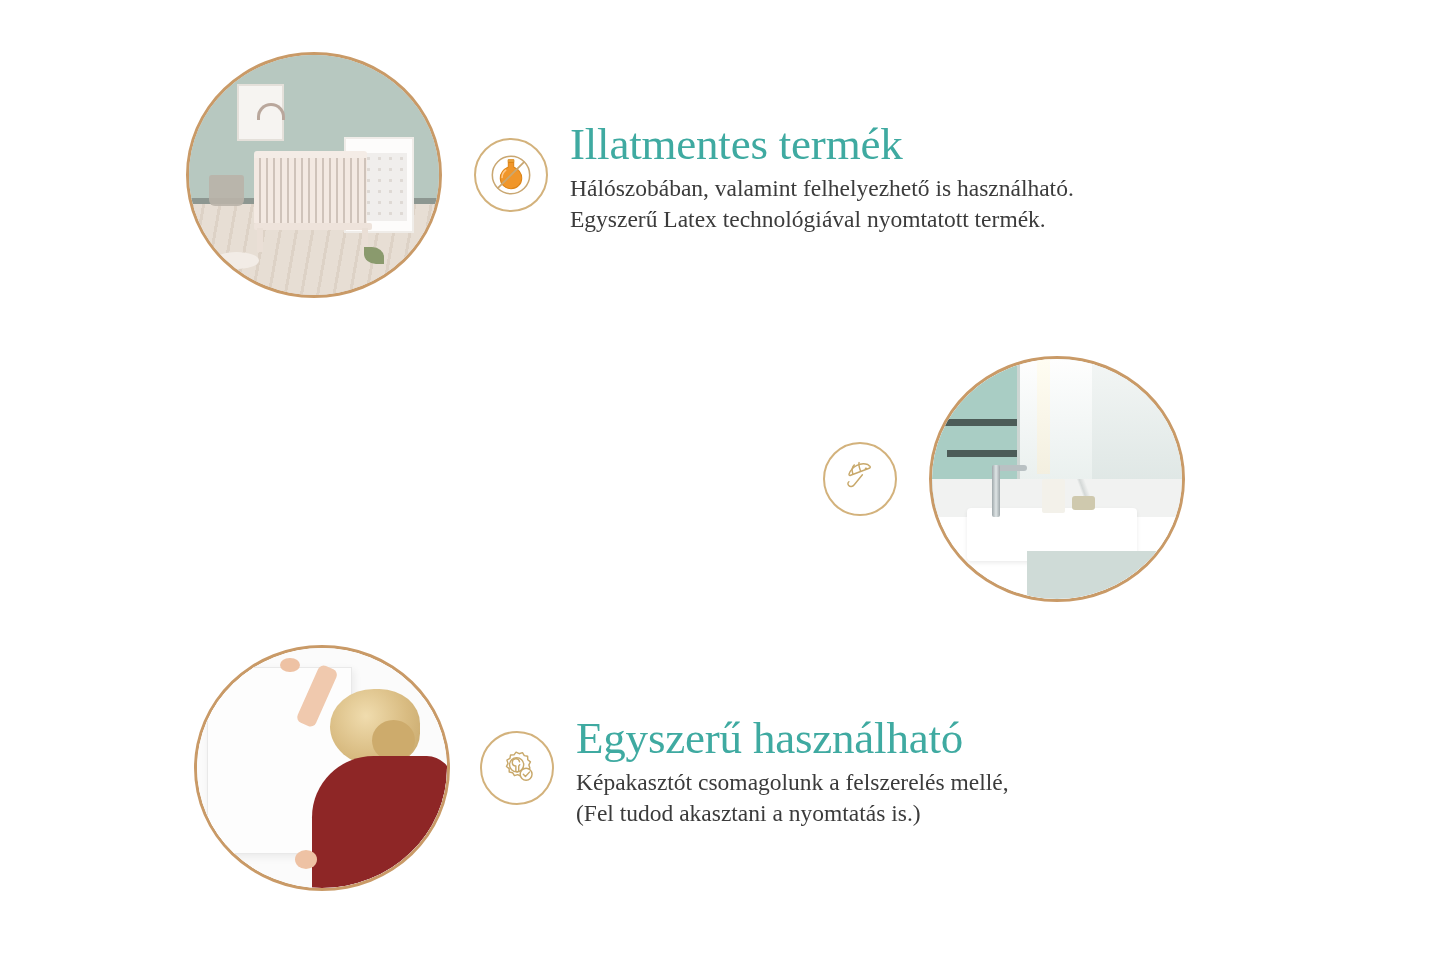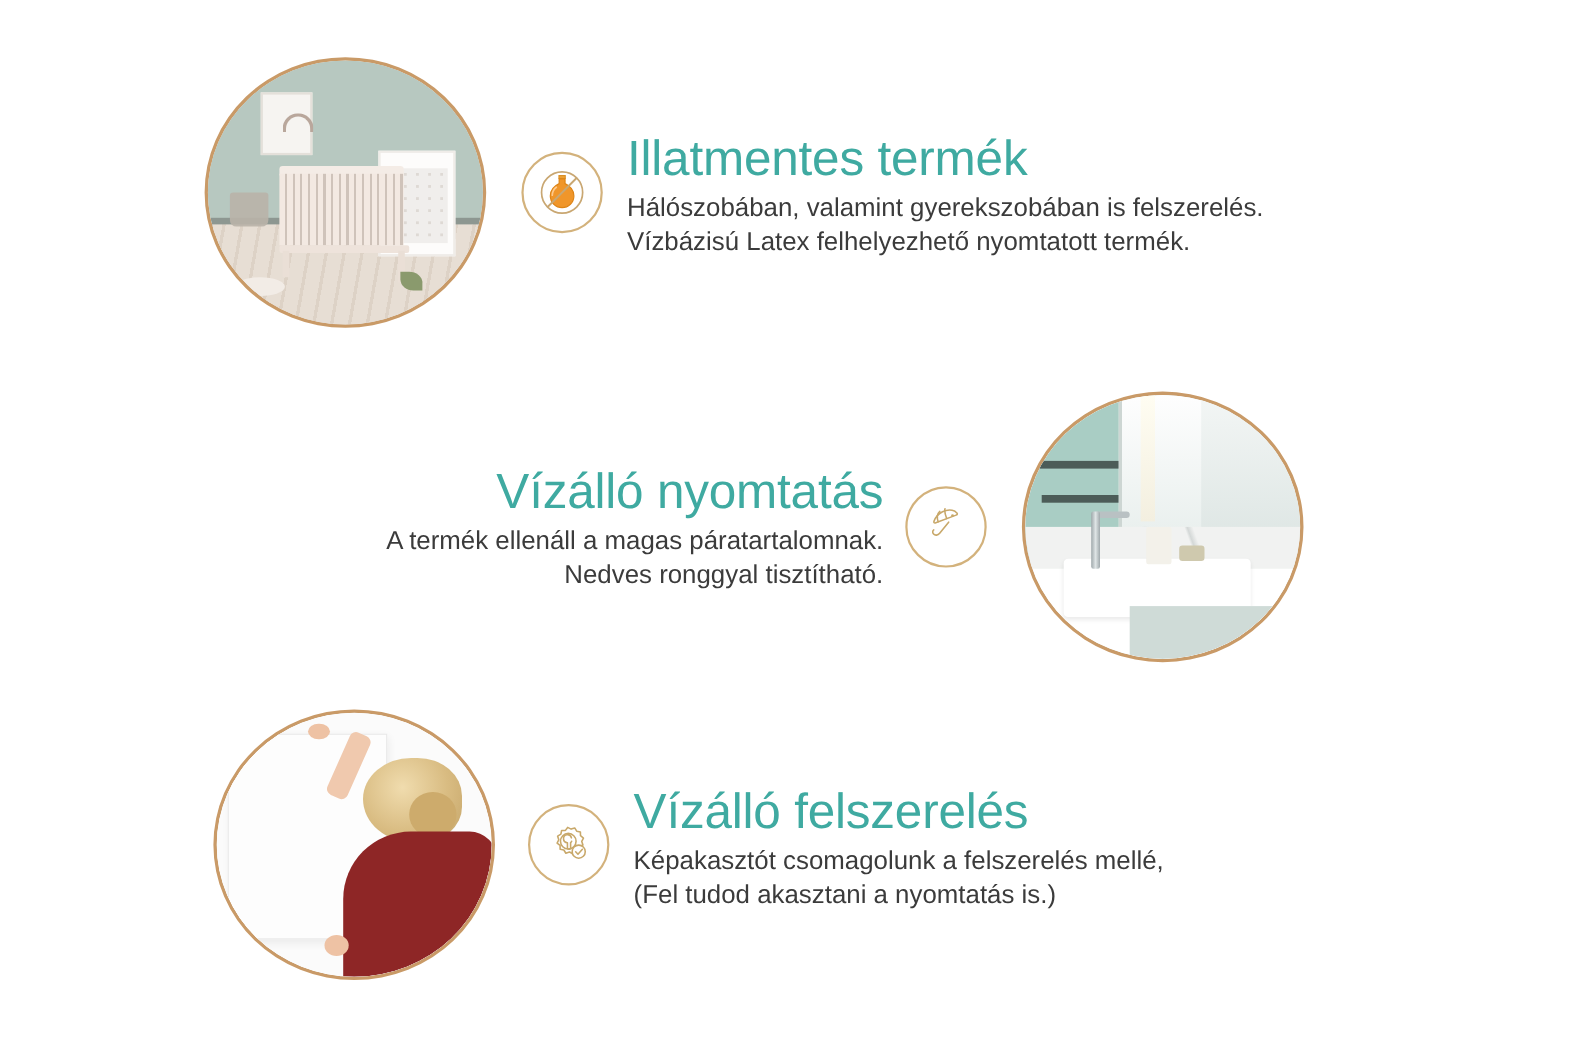--- a/index.html
+++ b/index.html
@@ -137,21 +137,21 @@
     border: 2px solid #d3b27c;
     display: flex;
     align-items: center;
     justify-content: center;
     box-sizing: border-box;
     background: #ffffff;
   }
   .badge svg { display: block; }
 
   
-  .txt { flex: 1 1 auto; }
+  .txt { flex: 1 1 auto; font-family: Liberation Serif, serif; }
   .f-title {
     font-size: 45px;
     font-weight: 400;
     color: #3faaa1;
     margin: 0 0 4px 0;
     line-height: 1.08;
     letter-spacing: -0.2px;
     white-space: nowrap;
   }
   .f-body {
@@ -212,35 +212,28 @@
         <path d="M21 8h6v2.6h-6z" fill="#f0a53a" stroke="#d98f25" stroke-width="1"></path>
         <path d="M21.2 11h5.6l0 4.6 c5.4 2.6 8.4 6.7 8.4 11.7 0 6.2-5.1 11-11.2 11 S12.8 33.5 12.8 27.3 c0-5 3-9.1 8.4-11.7z" fill="#f0962a" stroke="#dd8416" stroke-width="1.1"></path>
         <path d="M18.5 19c-2.5 2-3.8 4.6-3.8 7.6" fill="none" stroke="#ffc98a" stroke-width="1.6" stroke-linecap="round"></path>
         <line x1="10.5" y1="37.5" x2="37.5" y2="10.5" stroke="#c9a772" stroke-width="1.8" stroke-linecap="round"></line>
       </svg>
     </div>
 
     <div class="txt">
       <h2 class="f-title">Illatmentes termék</h2>
       <p class="f-body">
-        <span class="ln">Hálószobában, valamint gyerekszobában is felszerelés.</span>
-        <span class="ln">Vízbázisú Latex felhelyezhető nyomtatott termék.</span>
+        <span class="ln">Hálószobában, valamint felhelyezhető is használható.</span>
+        <span class="ln">Egyszerű Latex technológiával nyomtatott termék.</span>
       </p>
     </div>
   </section>
 
   <section class="feature" id="row-2">
 
-    <div class="txt">
-      <h2 class="f-title">Vízálló nyomtatás</h2>
-      <p class="f-body">
-        <span class="ln">A termék ellenáll a magas páratartalomnak.</span>
-        <span class="ln">Nedves ronggyal tisztítható.</span>
-      </p>
-    </div>
 
     <div class="badge">
       <svg width="46" height="46" viewBox="0 0 48 48" aria-hidden="true">
         <g fill="none" stroke="#c8a86a" stroke-width="1.5" stroke-linecap="round" stroke-linejoin="round">
           <path d="M34 12 C28 7 18 8 12.5 14.5 c-1 1.2-.5 2 1 2 l20.6-.2 c1.6 0 2-1.2 1-2.3 z" transform="rotate(-20 24 16)"></path>
           <path d="M16 16.4 c0-4.5 2-7.6 4.8-8.7" transform="rotate(-20 24 16)"></path>
           <path d="M24.6 16.2 c0-5 .6-7.9 1.6-9.1" transform="rotate(-20 24 16)"></path>
           <circle cx="30.2" cy="13.3" r="1.3" fill="#c8a86a" stroke="none"></circle>
           <path d="M26.5 19.5 L18 30 c-1.8 2.2-4.4 2.3-5.8.8 -1.2-1.3-1-3 .2-3.9"></path>
         </g>
@@ -288,21 +281,21 @@
           <path d="M23 7.5 l3.3 1.6 3.4-1.1 1.9 3.1 3.5.7 .1 3.6 2.8 2.2 -1.6 3.2 1.1 3.4 -3.1 1.9 -.7 3.5 -3.6.1 -2.2 2.8 -3.2-1.6 -3.4 1.1 -1.9-3.1 -3.5-.7 -.1-3.6 -2.8-2.2 1.6-3.2 -1.1-3.4 3.1-1.9 .7-3.5 3.6-.1z"></path>
           <circle cx="23.6" cy="20.6" r="7.4"></circle>
           <path d="M26.6 17.4 a3.8 3.8 0 1 0-3.8 4.6 l0 5.2 a1.6 1.6 0 0 0 3 0 l0-5.2 a3.8 3.8 0 0 0 1-1.4"></path>
           <circle cx="33.5" cy="30.5" r="6.2" fill="#ffffff"></circle>
           <path d="M30.6 30.6 l2.2 2.3 4.2-4.6"></path>
         </g>
       </svg>
     </div>
 
     <div class="txt">
-      <h2 class="f-title">Vízálló felszerelés</h2>
+      <h2 class="f-title">Egyszerű használható</h2>
       <p class="f-body">
         <span class="ln">Képakasztót csomagolunk a felszerelés mellé,</span>
         <span class="ln">(Fel tudod akasztani a nyomtatás is.)</span>
       </p>
     </div>
   </section>
 
 </div>
 
 </body></html>

